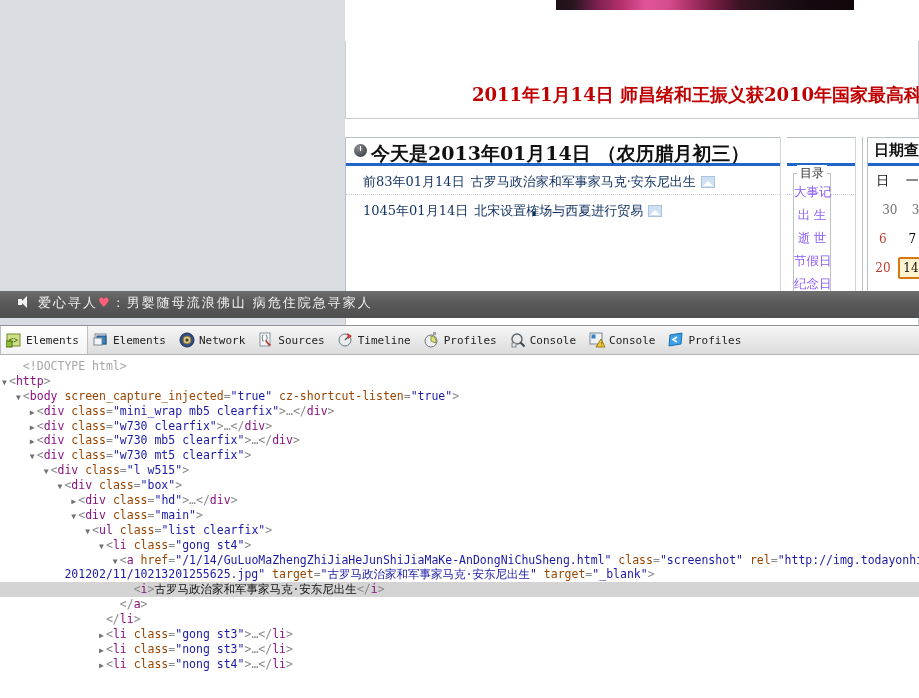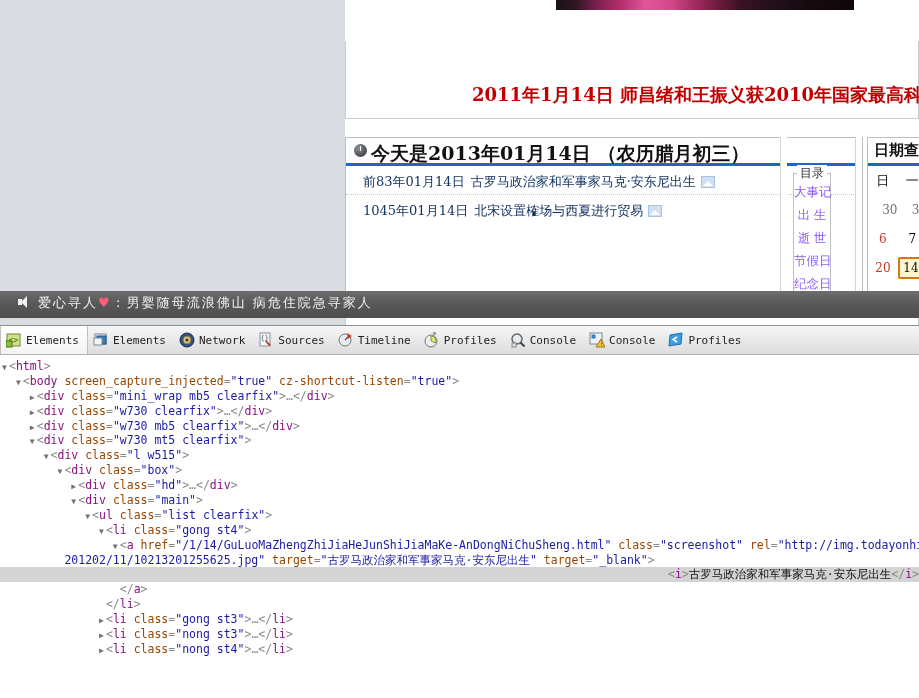--- a/index.html
+++ b/index.html
@@ -284,21 +284,21 @@
   }
 
   .dt-body{
     position:relative;height:345px;overflow:hidden;
     background:#ffffff;
     font-family:"DejaVu Sans Mono","Liberation Mono",monospace;
     font-size:11.5px;line-height:14.9px;
     padding-top:4px;
   }
   .dt-line{white-space:pre;height:14.9px;position:relative;}
-  .dt-line.sel{background:#d4d4d4;text-align:right;}
+  .dt-line.sel{background:#d4d4d4;}
   .tk-doctype{color:#a6a6a6;}
   .tk-punct{color:#8a8a8a;}
   .tk-tag{color:#881280;}
   .tk-attr{color:#994500;}
   .tk-val{color:#1a1aa6;}
   .tk-txt{color:#111111;}
   .arrow{
     display:inline-block;width:9px;color:#727272;font-size:8px;
     text-align:center;
   }
@@ -473,21 +473,22 @@
       </div>
       <div class="dt-tab">
         <span class="dt-ico"><svg width="16" height="16" viewBox="0 0 16 16">
             <path d="M2 3 L14 1 L13 12 L1 14z" fill="#3ca0e8" stroke="#1c6fae"></path>
             <path d="M9 5 L5 7.5 L9 10" stroke="#fff" stroke-width="1.6" fill="none"></path>
           </svg></span>
         <span>Profiles</span>
       </div>
     </div>
   <div class="dt-body" id="dt-body">
-      <div class="dt-line"><span></span><span class="arrow open"></span><span class="tk-punct">&lt;</span><span class="tk-tag">html</span><span class="tk-punct">&gt;</span></div>
+      <div class="dt-line"><span>  </span><span class="arrow none"></span><span class="tk-doctype">&lt;!DOCTYPE html&gt;</span></div>
+      <div class="dt-line"><span></span><span class="arrow open"></span><span class="tk-punct">&lt;</span><span class="tk-tag">http</span><span class="tk-punct">&gt;</span></div>
       <div class="dt-line"><span>  </span><span class="arrow open"></span><span class="tk-punct">&lt;</span><span class="tk-tag">body</span><span class="tk-attr"> screen_capture_injected</span><span class="tk-punct">=</span><span class="tk-val">"true"</span><span class="tk-attr"> cz-shortcut-listen</span><span class="tk-punct">=</span><span class="tk-val">"true"</span><span class="tk-punct">&gt;</span></div>
       <div class="dt-line"><span>    </span><span class="arrow closed"></span><span class="tk-punct">&lt;</span><span class="tk-tag">div</span><span class="tk-attr"> class</span><span class="tk-punct">=</span><span class="tk-val">"mini_wrap mb5 clearfix"</span><span class="tk-punct">&gt;…&lt;/</span><span class="tk-tag">div</span><span class="tk-punct">&gt;</span></div>
       <div class="dt-line"><span>    </span><span class="arrow closed"></span><span class="tk-punct">&lt;</span><span class="tk-tag">div</span><span class="tk-attr"> class</span><span class="tk-punct">=</span><span class="tk-val">"w730 clearfix"</span><span class="tk-punct">&gt;…&lt;/</span><span class="tk-tag">div</span><span class="tk-punct">&gt;</span></div>
       <div class="dt-line"><span>    </span><span class="arrow closed"></span><span class="tk-punct">&lt;</span><span class="tk-tag">div</span><span class="tk-attr"> class</span><span class="tk-punct">=</span><span class="tk-val">"w730 mb5 clearfix"</span><span class="tk-punct">&gt;…&lt;/</span><span class="tk-tag">div</span><span class="tk-punct">&gt;</span></div>
       <div class="dt-line"><span>    </span><span class="arrow open"></span><span class="tk-punct">&lt;</span><span class="tk-tag">div</span><span class="tk-attr"> class</span><span class="tk-punct">=</span><span class="tk-val">"w730 mt5 clearfix"</span><span class="tk-punct">&gt;</span></div>
       <div class="dt-line"><span>      </span><span class="arrow open"></span><span class="tk-punct">&lt;</span><span class="tk-tag">div</span><span class="tk-attr"> class</span><span class="tk-punct">=</span><span class="tk-val">"l w515"</span><span class="tk-punct">&gt;</span></div>
       <div class="dt-line"><span>        </span><span class="arrow open"></span><span class="tk-punct">&lt;</span><span class="tk-tag">div</span><span class="tk-attr"> class</span><span class="tk-punct">=</span><span class="tk-val">"box"</span><span class="tk-punct">&gt;</span></div>
       <div class="dt-line"><span>          </span><span class="arrow closed"></span><span class="tk-punct">&lt;</span><span class="tk-tag">div</span><span class="tk-attr"> class</span><span class="tk-punct">=</span><span class="tk-val">"hd"</span><span class="tk-punct">&gt;…&lt;/</span><span class="tk-tag">div</span><span class="tk-punct">&gt;</span></div>
       <div class="dt-line"><span>          </span><span class="arrow open"></span><span class="tk-punct">&lt;</span><span class="tk-tag">div</span><span class="tk-attr"> class</span><span class="tk-punct">=</span><span class="tk-val">"main"</span><span class="tk-punct">&gt;</span></div>
       <div class="dt-line"><span>            </span><span class="arrow open"></span><span class="tk-punct">&lt;</span><span class="tk-tag">ul</span><span class="tk-attr"> class</span><span class="tk-punct">=</span><span class="tk-val">"list clearfix"</span><span class="tk-punct">&gt;</span></div>

